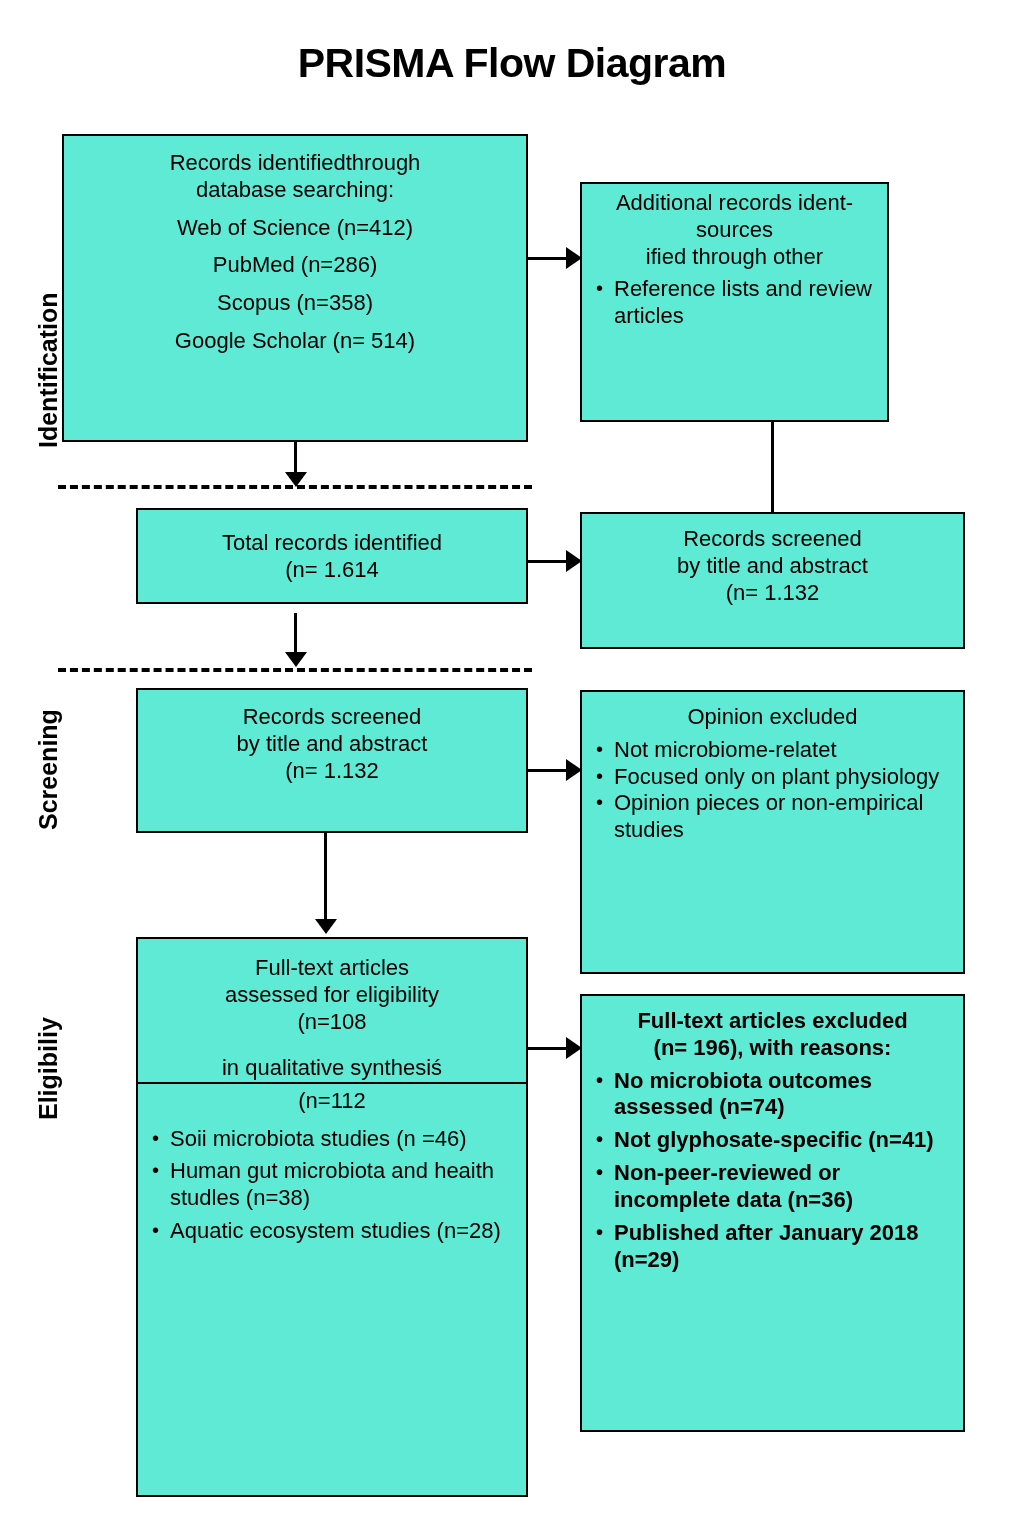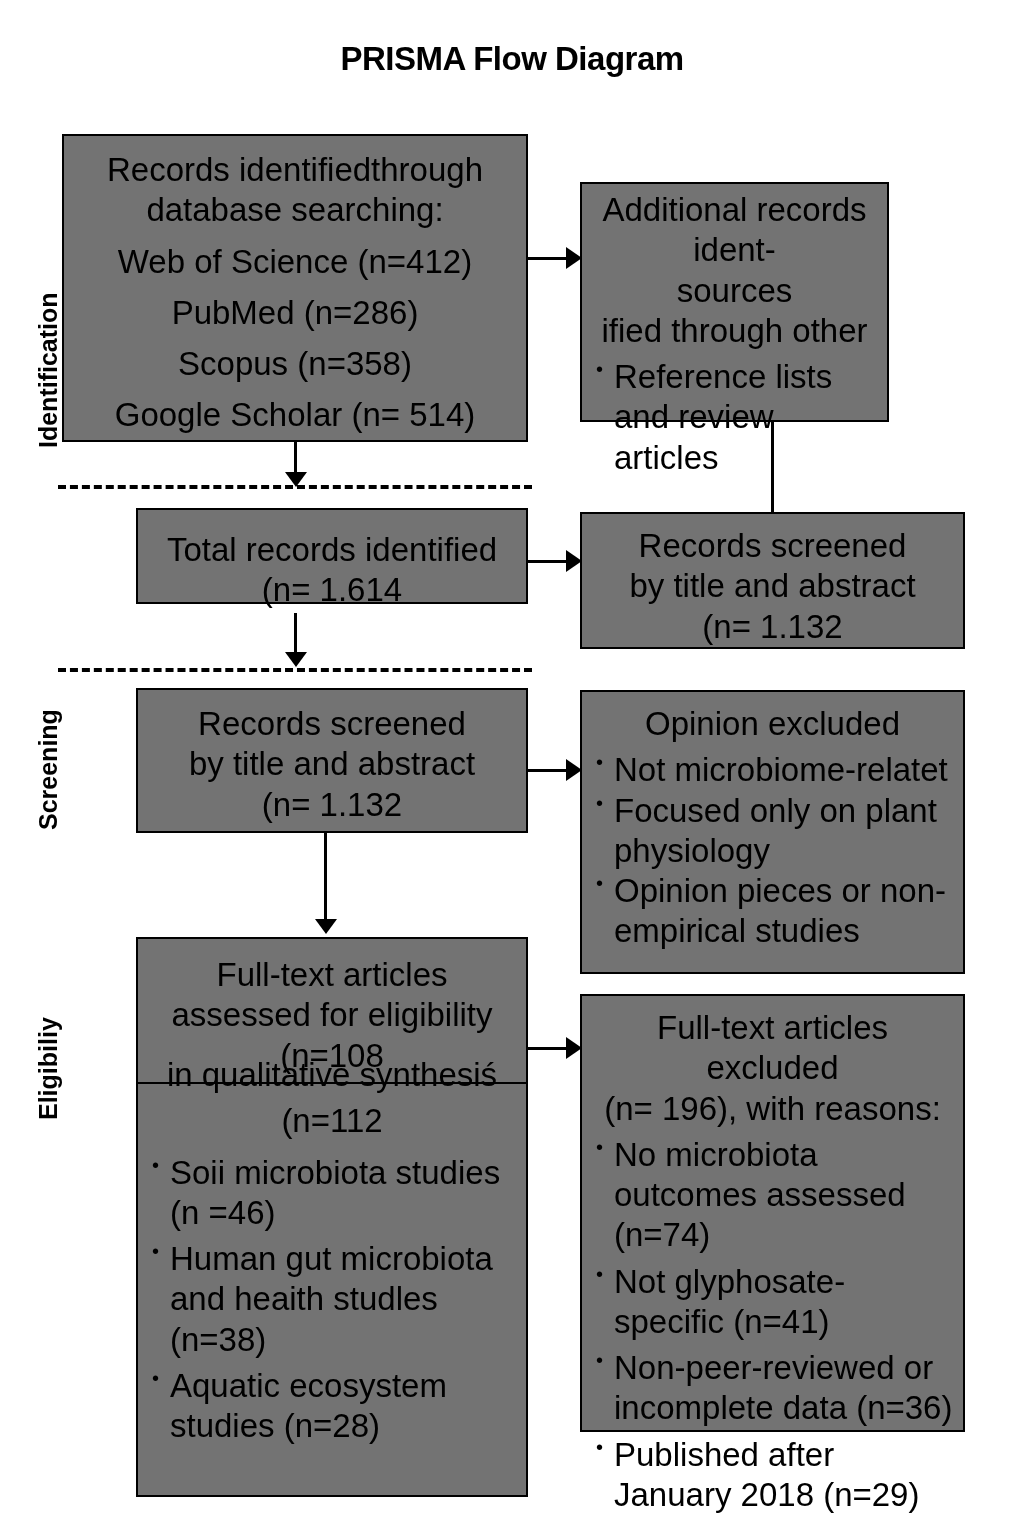--- a/index.html
+++ b/index.html
@@ -6,41 +6,41 @@
   body{
     width:1024px;height:1536px;position:relative;overflow:hidden;
     font-family:"Liberation Sans","DejaVu Sans",sans-serif;
     color:#000000;
   }
   #canvas{position:absolute;left:0;top:0;width:1024px;height:1536px;}
 
   
   .title{
     position:absolute;left:0;top:40px;width:1024px;
-    text-align:center;font-size:33px;font-weight:bold;
+    text-align:center;font-size:41px;font-weight:bold;
     letter-spacing:-0.5px;
   }
 
   
   .stage-label{
     position:absolute;
     font-size:25px;font-weight:bold;
     transform-origin:0 0;
     transform:rotate(-90deg);
     white-space:nowrap;
     line-height:1;
   }
 
   
   .box{
     position:absolute;
     border:2.5px solid #000;
-    background:#737373;
+    background:#5eead4;
     box-sizing:border-box;
-    font-size:33px;
+    font-size:22px;
     line-height:1.22;
     padding:6px 10px;
   }
   .box.nopad{padding:0;}
   .ctr{text-align:center;}
 
   .ln{display:block;}
   .sp-sm{height:6px;}
   .sp-md{height:11px;}
 
@@ -195,21 +195,21 @@
       <div class="sp-sm"></div>
       <span class="bul">
         <span class="cont">Aquatic ecosystem studies (n=28)</span>
       </span>
     </div>
   </div>
 
   <div class="hline" style="left:528px;top:1047px;width:42px;"></div>
   <div class="arrow-right" style="left:566px;top:1037px;"></div>
 
-  <div class="box ctr" style="left:580px;top:994px;width:385px;height:438px;padding-top:12px;">
+  <div class="box ctr" style="left:580px;top:994px;width:385px;height:438px;padding-top:12px;font-weight:bold;">
     <span class="ln">Full-text articles excluded</span>
     <span class="ln">(n= 196), with reasons:</span>
     <div class="sp-sm"></div>
     <span class="bul">
       <span class="cont">No microbiota outcomes assessed (n=74)</span>
     </span>
     <div class="sp-sm"></div>
     <span class="bul">
       <span class="cont">Not glyphosate-specific (n=41)</span>
     </span>

